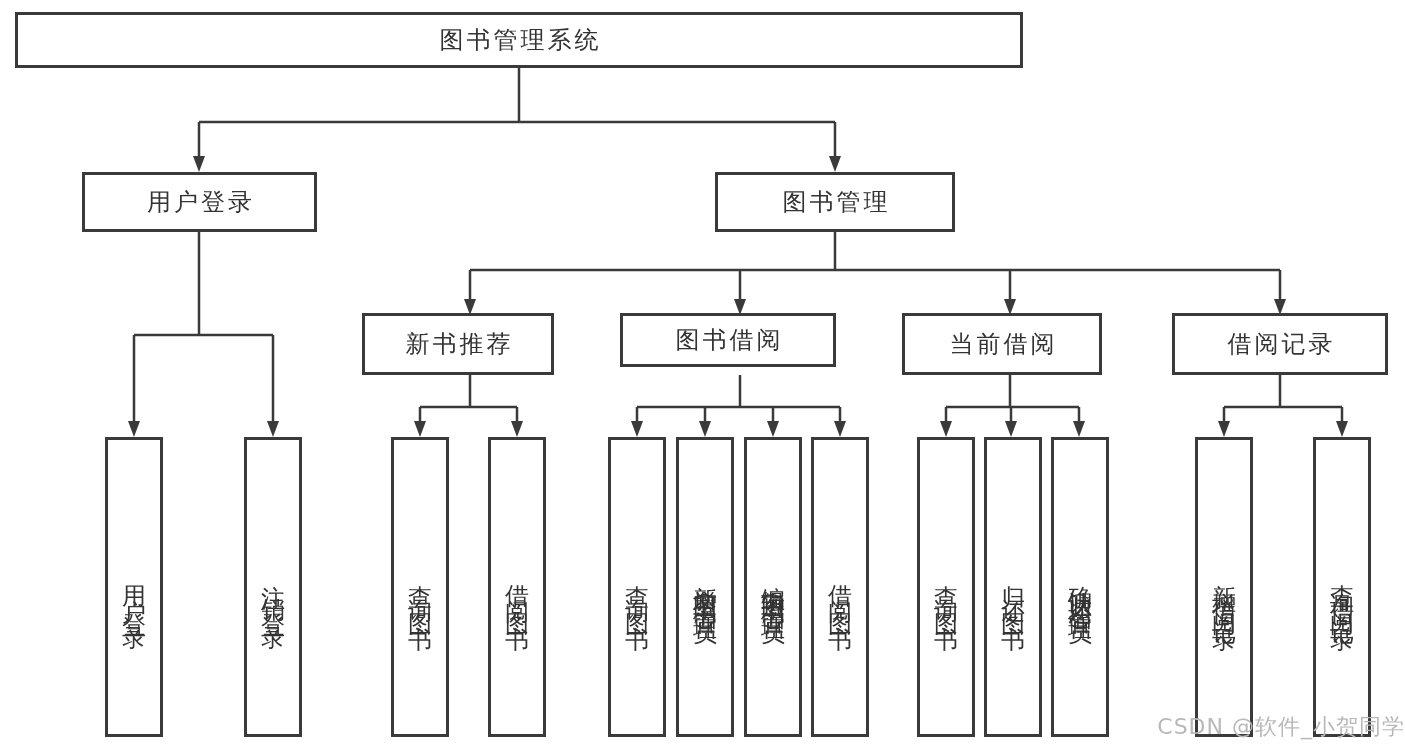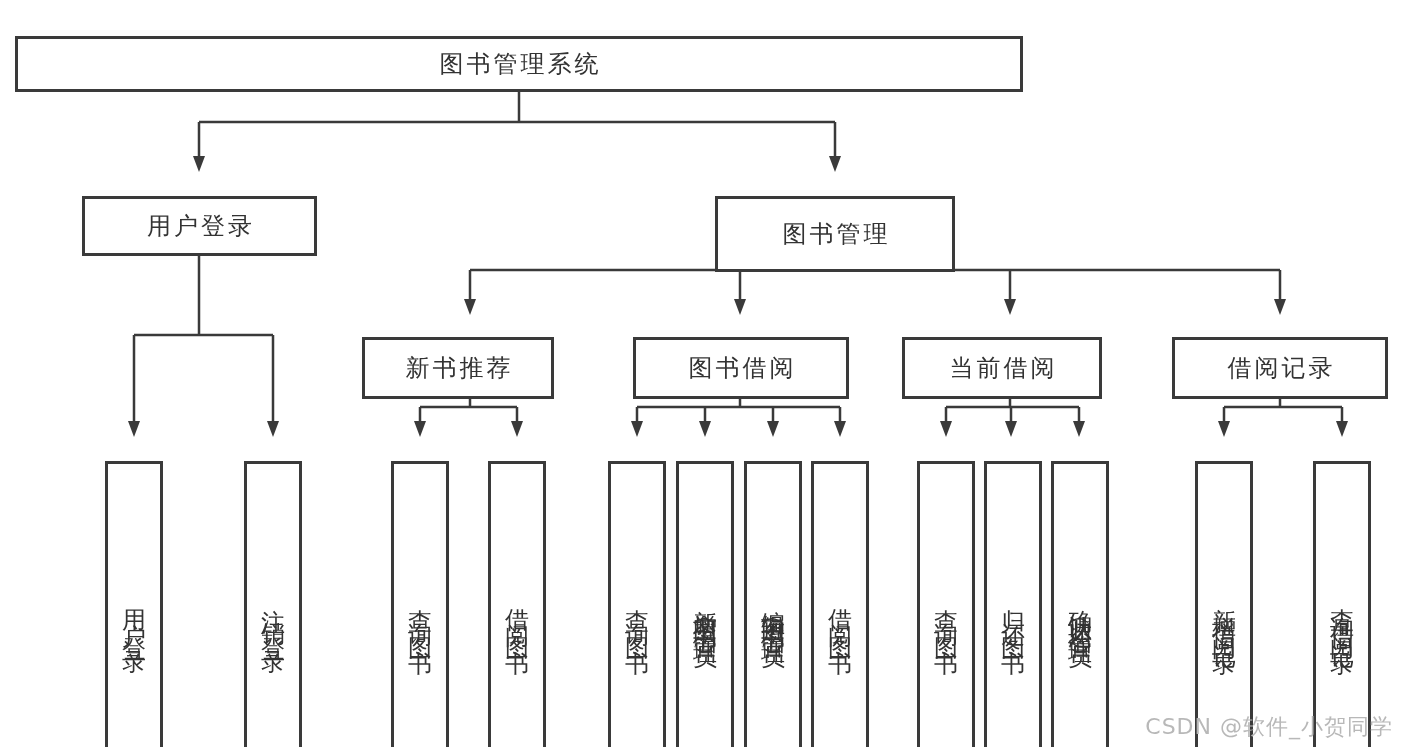--- a/index.html
+++ b/index.html
@@ -8,29 +8,28 @@
     font-family:"DejaVu Sans","Liberation Sans",sans-serif;overflow:hidden;
   }
   .wires{position:absolute;left:0;top:0;width:1405px;height:747px;}
   .wires path{stroke:var(--line,#3a3a3a);stroke-width:2.5;fill:none;}
   .wires polygon{fill:var(--line,#3a3a3a);stroke:none;}
   .node{
     position:absolute;box-sizing:border-box;background:#fff;
     border:3px solid var(--line,#3a3a3a);
     display:flex;align-items:center;justify-content:center;
     color:var(--text,#333333);
-    margin-top:24px;
   }
   .h .lbl{font-size:24px;letter-spacing:3px;text-indent:3px;white-space:nowrap;}
   .v .lbl{writing-mode:vertical-rl;font-size:24px;line-height:1;display:block;}
   .sp-a .lbl{letter-spacing:14px;margin-top:14px;}
   .sp-b .lbl{letter-spacing:9px;margin-top:9px;}
   .sp-c .lbl{letter-spacing:5px;margin-top:5px;}
   .watermark{
-    position:absolute;right:12px;bottom:5px;z-index:5;
+    position:absolute;right:0;bottom:5px;z-index:5;
     font-size:22px;letter-spacing:1px;color:var(--watermark,#b8b8b8);white-space:nowrap;
   }
 </style>
 </head>
 <body>
 
 <div class="canvas">
 
   <svg class="wires" viewBox="0 0 1405 747" xmlns="http://www.w3.org/2000/svg">
     <g>
@@ -75,28 +74,28 @@
     </g>
   </svg>
 
   <div class="node h" style="left:15px;top:12px;width:1008px;height:56px">
     <span class="lbl">图书管理系统</span>
   </div>
 
   <div class="node h" style="left:82px;top:172px;width:235px;height:60px">
     <span class="lbl">用户登录</span>
   </div>
-  <div class="node h" style="left:715px;top:172px;width:240px;height:76px">
+  <div class="node h" style="left:715px;top:172px;width:240px;height:60px">
     <span class="lbl">图书管理</span>
   </div>
 
   <div class="node h" style="left:362px;top:313px;width:192px;height:62px">
     <span class="lbl">新书推荐</span>
   </div>
-  <div class="node h" style="left:633px;top:313px;width:216px;height:62px">
+  <div class="node h" style="left:620px;top:313px;width:216px;height:54px">
     <span class="lbl">图书借阅</span>
   </div>
   <div class="node h" style="left:902px;top:313px;width:200px;height:62px">
     <span class="lbl">当前借阅</span>
   </div>
   <div class="node h" style="left:1172px;top:313px;width:216px;height:62px">
     <span class="lbl">借阅记录</span>
   </div>
 
   <div class="node v sp-a" style="left:105px;top:437px;width:58px;height:300px">

